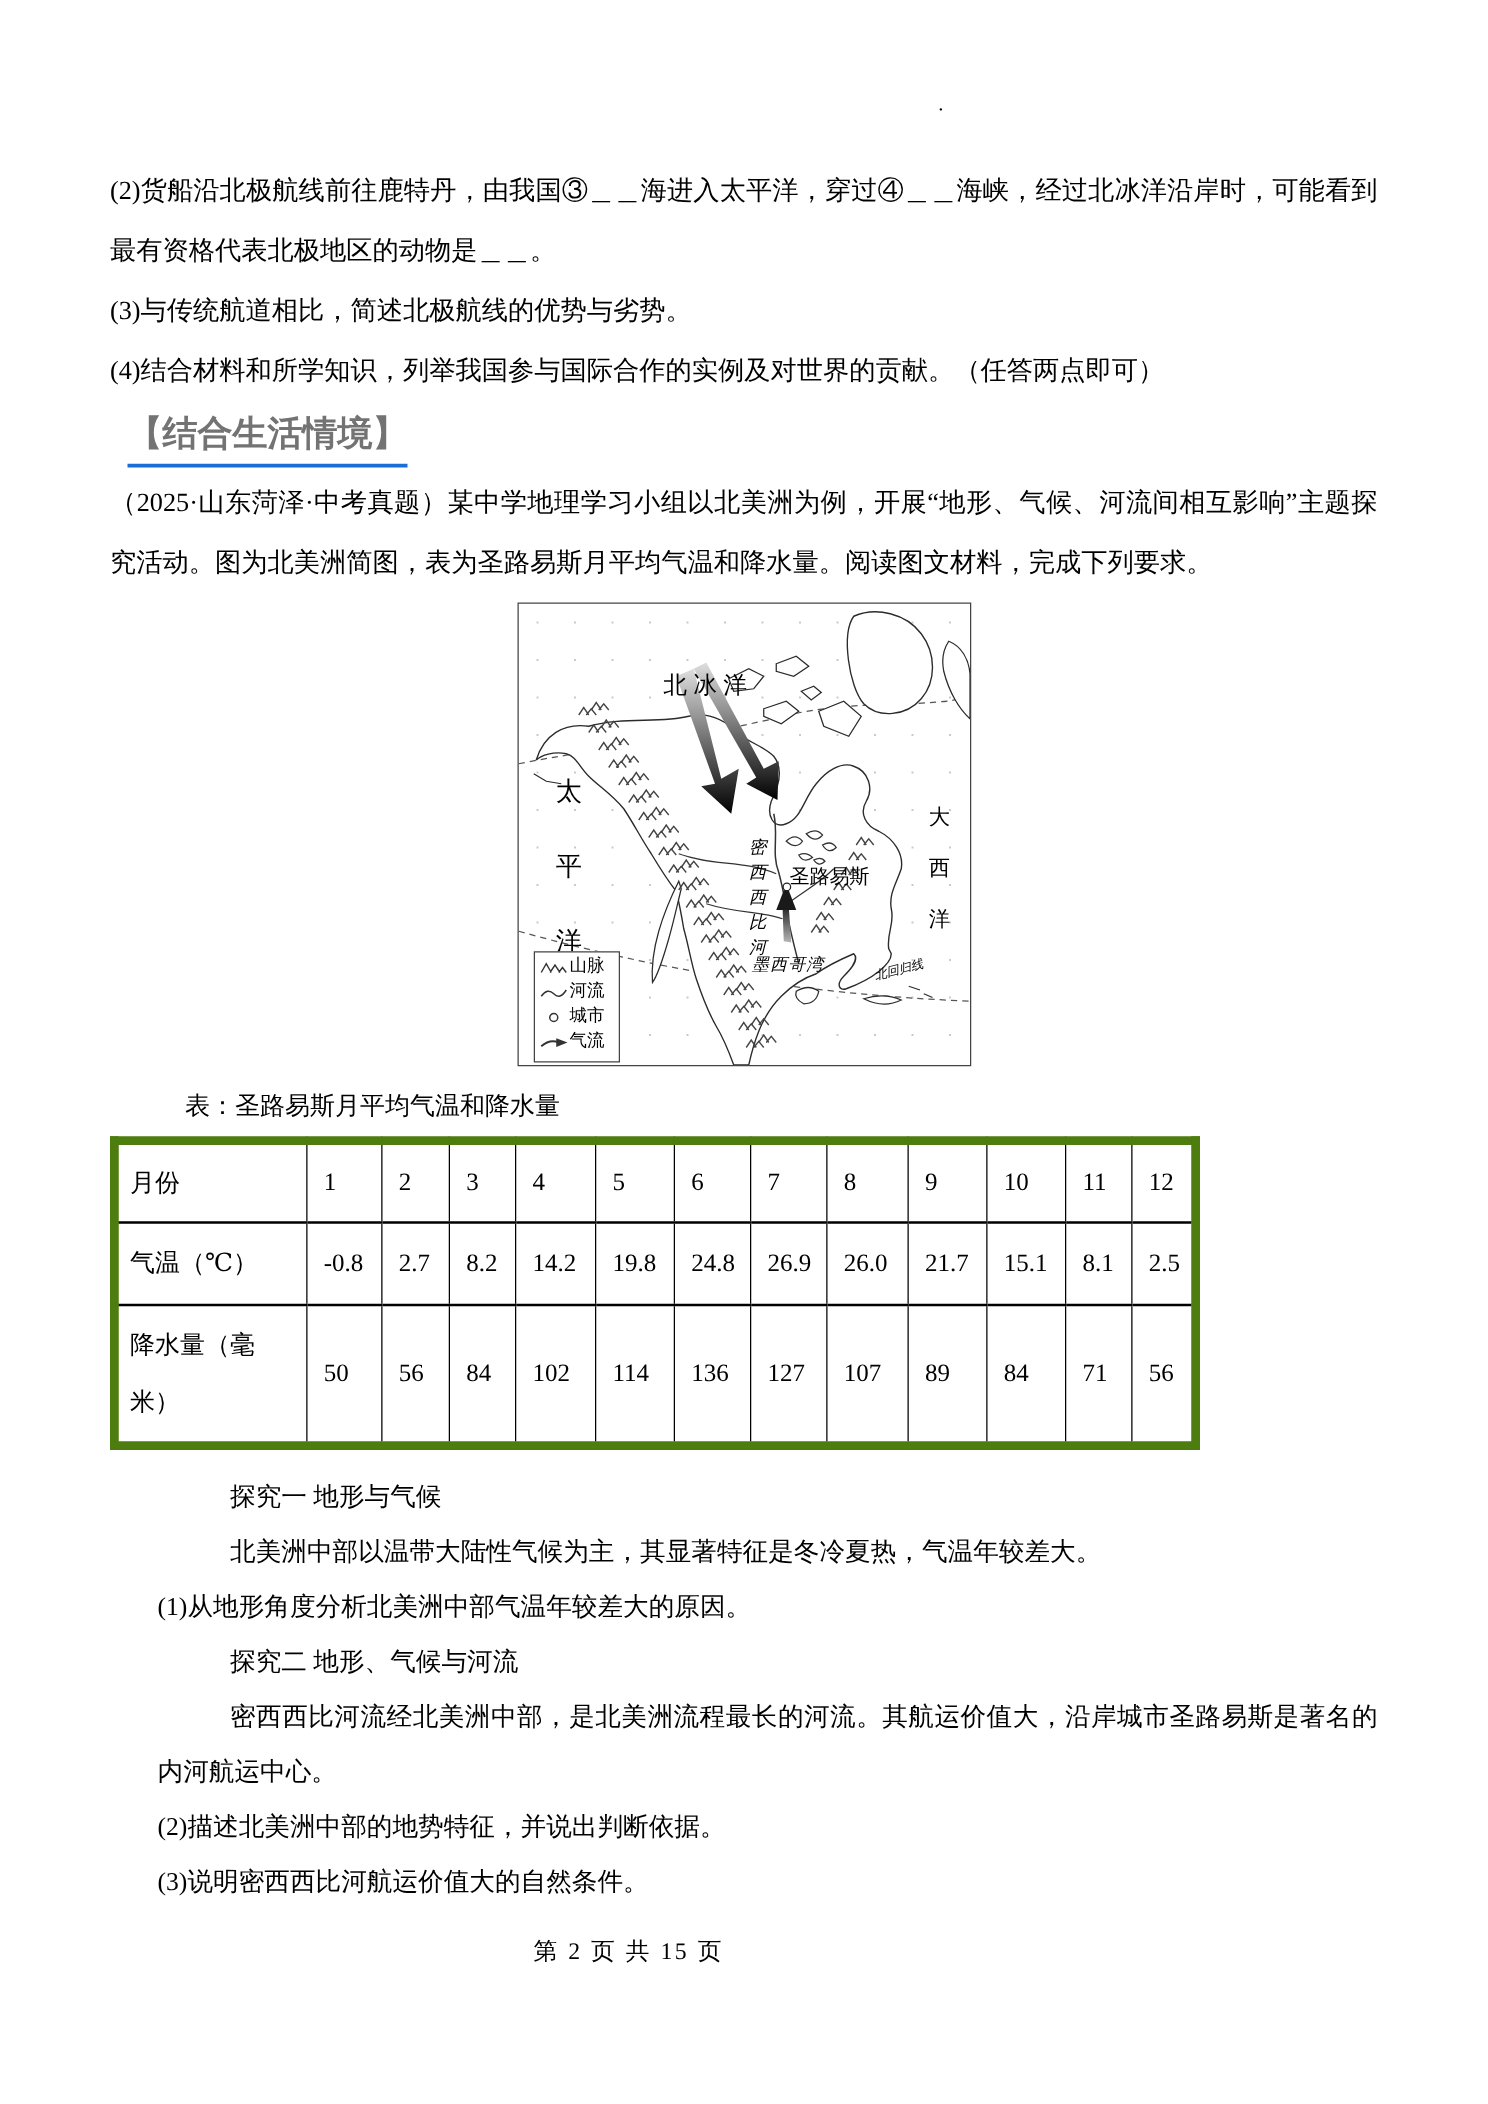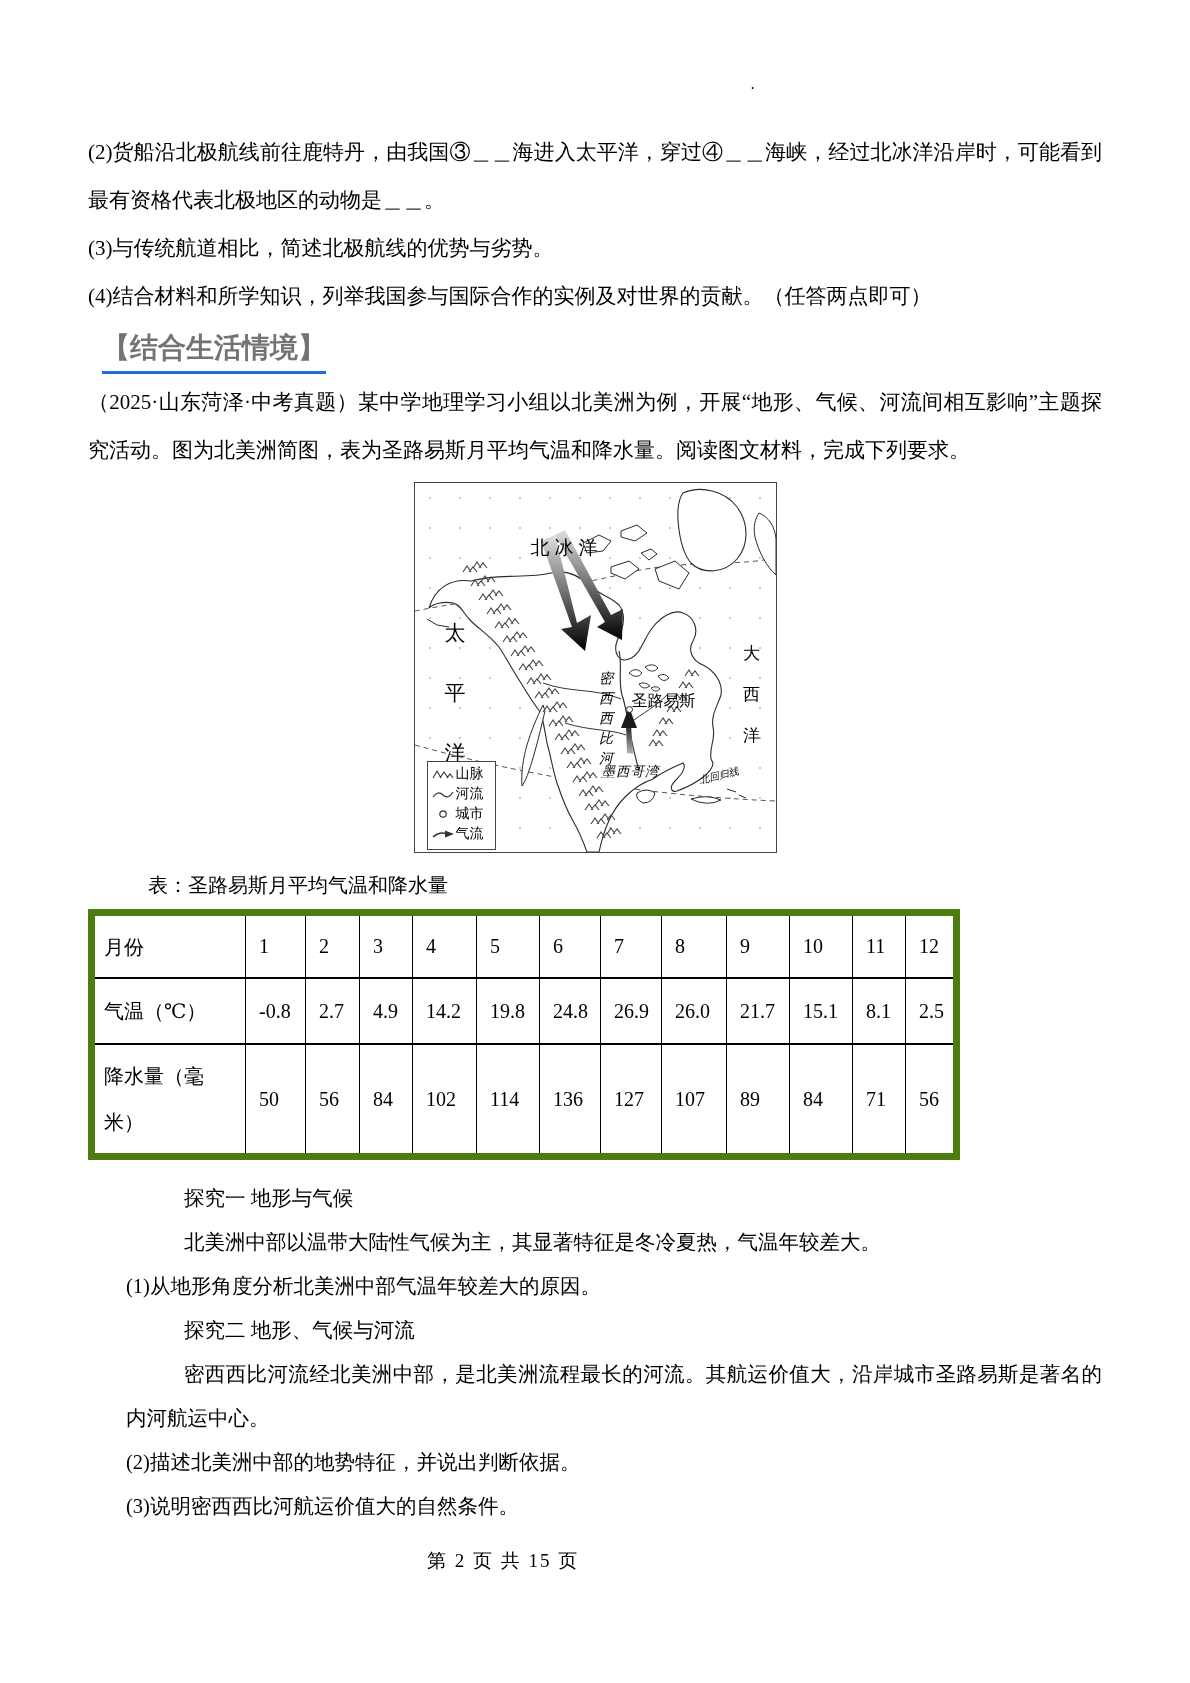--- a/index.html
+++ b/index.html
@@ -250,21 +250,21 @@
         <td>8</td>
         <td>9</td>
         <td>10</td>
         <td>11</td>
         <td>12</td>
       </tr>
       <tr class="r-temp">
         <td class="rh">气温（℃）</td>
         <td>-0.8</td>
         <td>2.7</td>
-        <td>4.9</td>
+        <td>8.2</td>
         <td>14.2</td>
         <td>19.8</td>
         <td>24.8</td>
         <td>26.9</td>
         <td>26.0</td>
         <td>21.7</td>
         <td>15.1</td>
         <td>8.1</td>
         <td>2.5</td>
       </tr>

